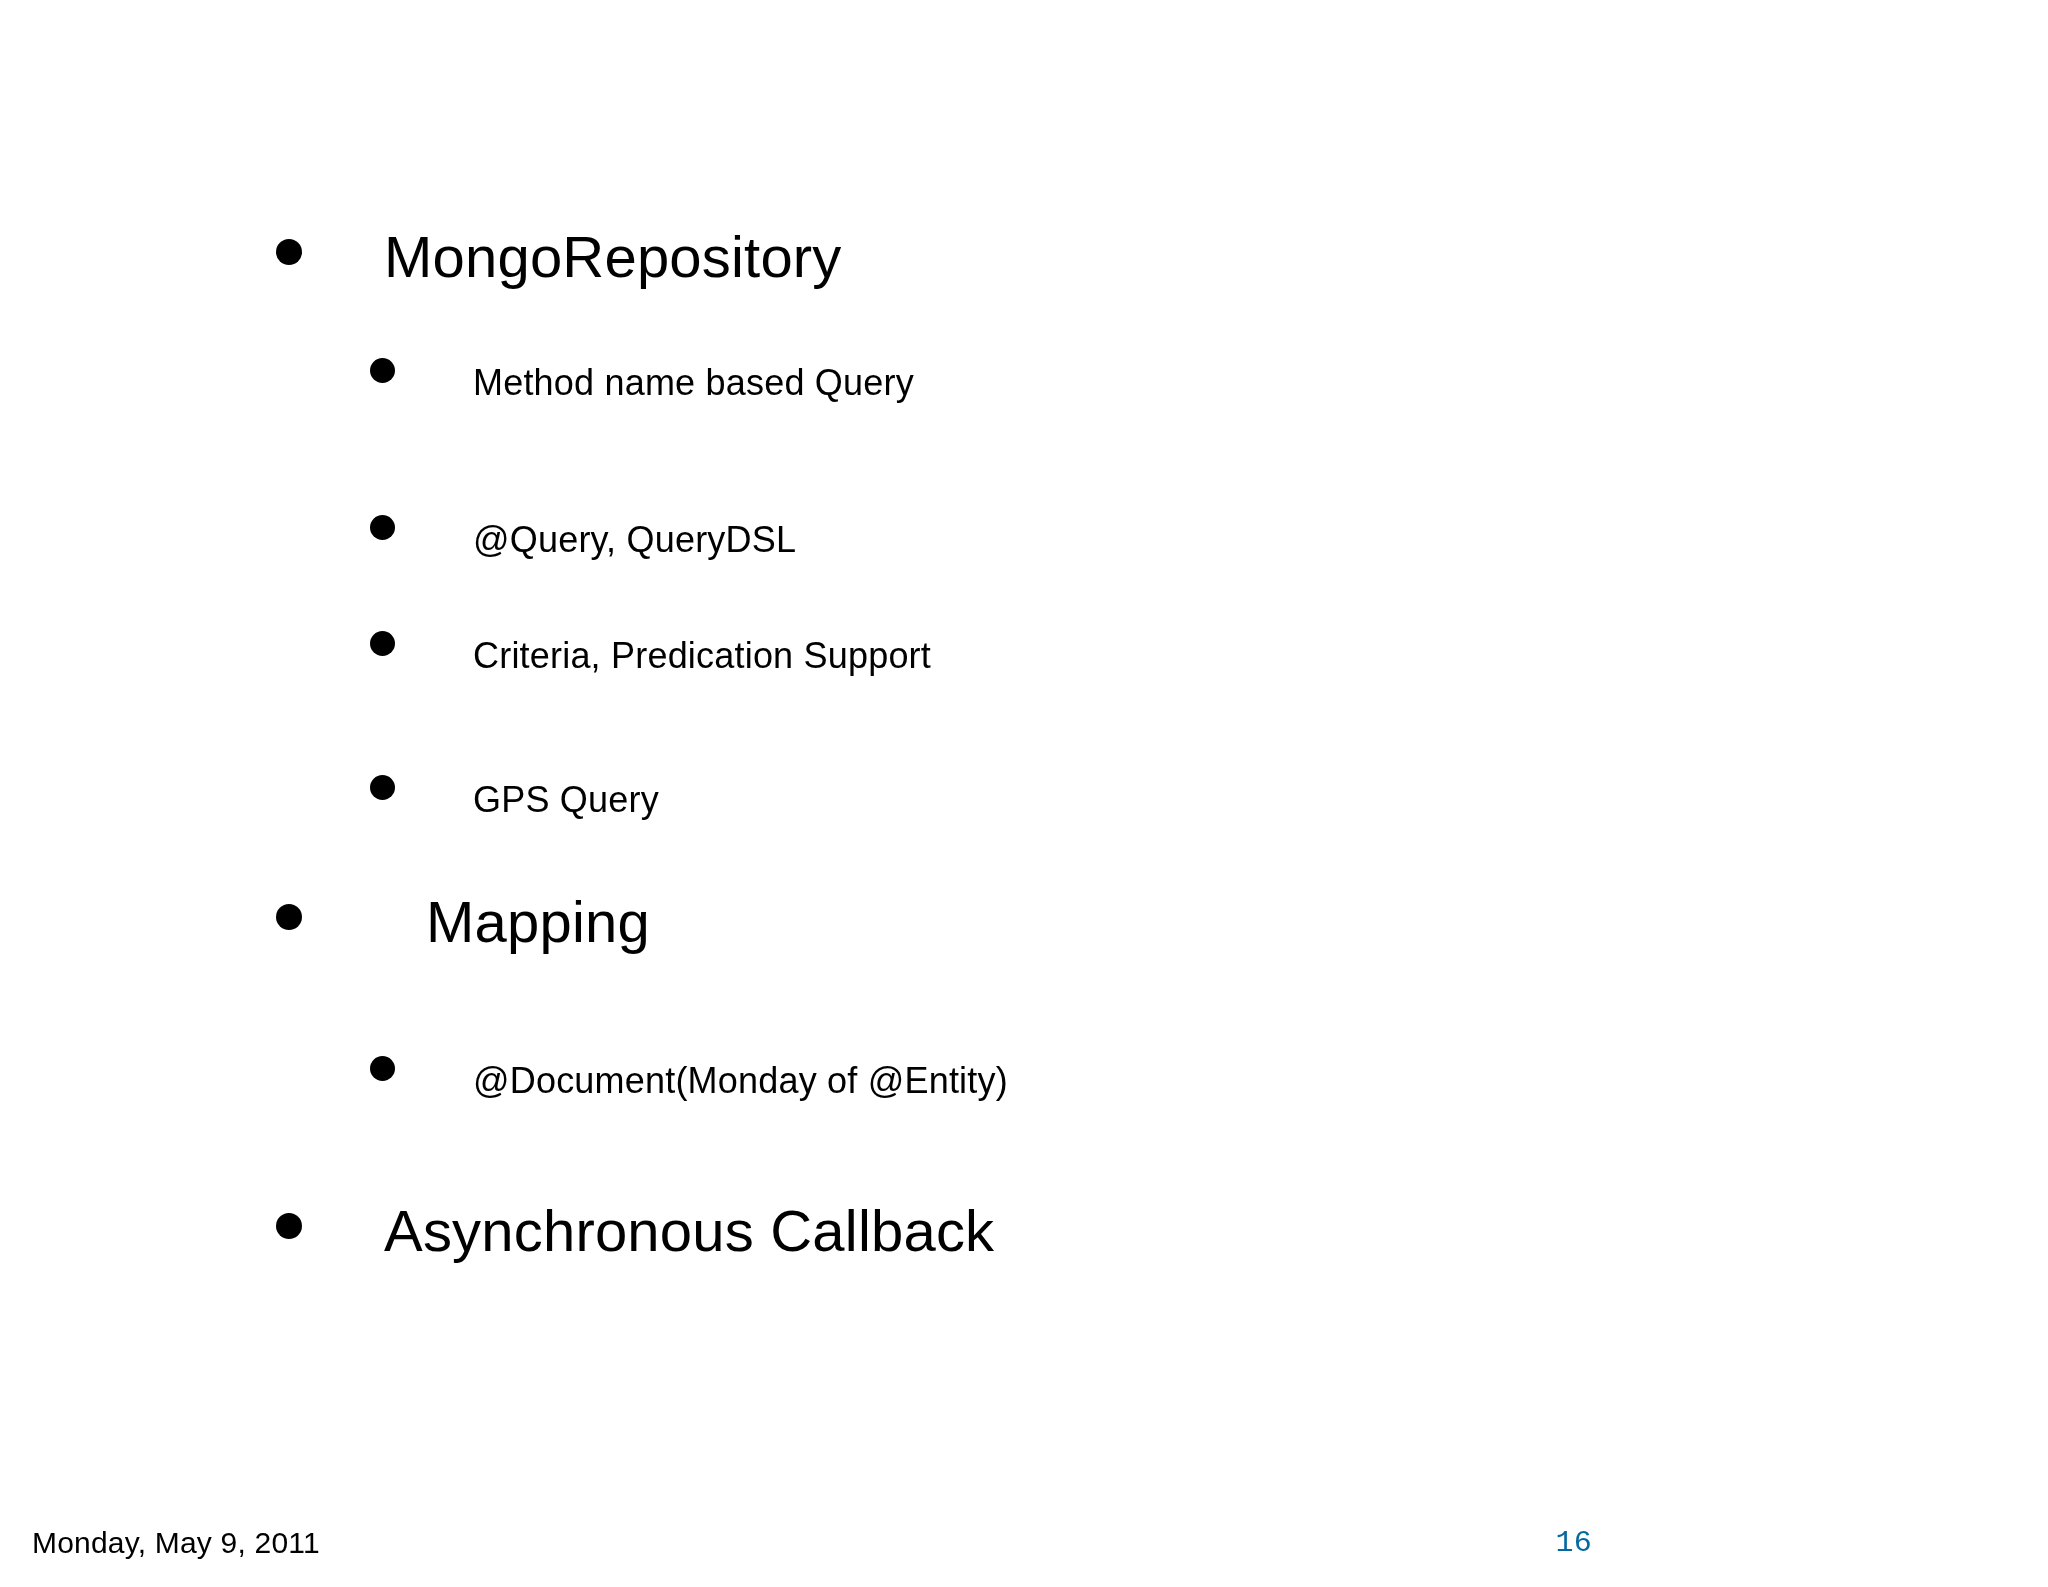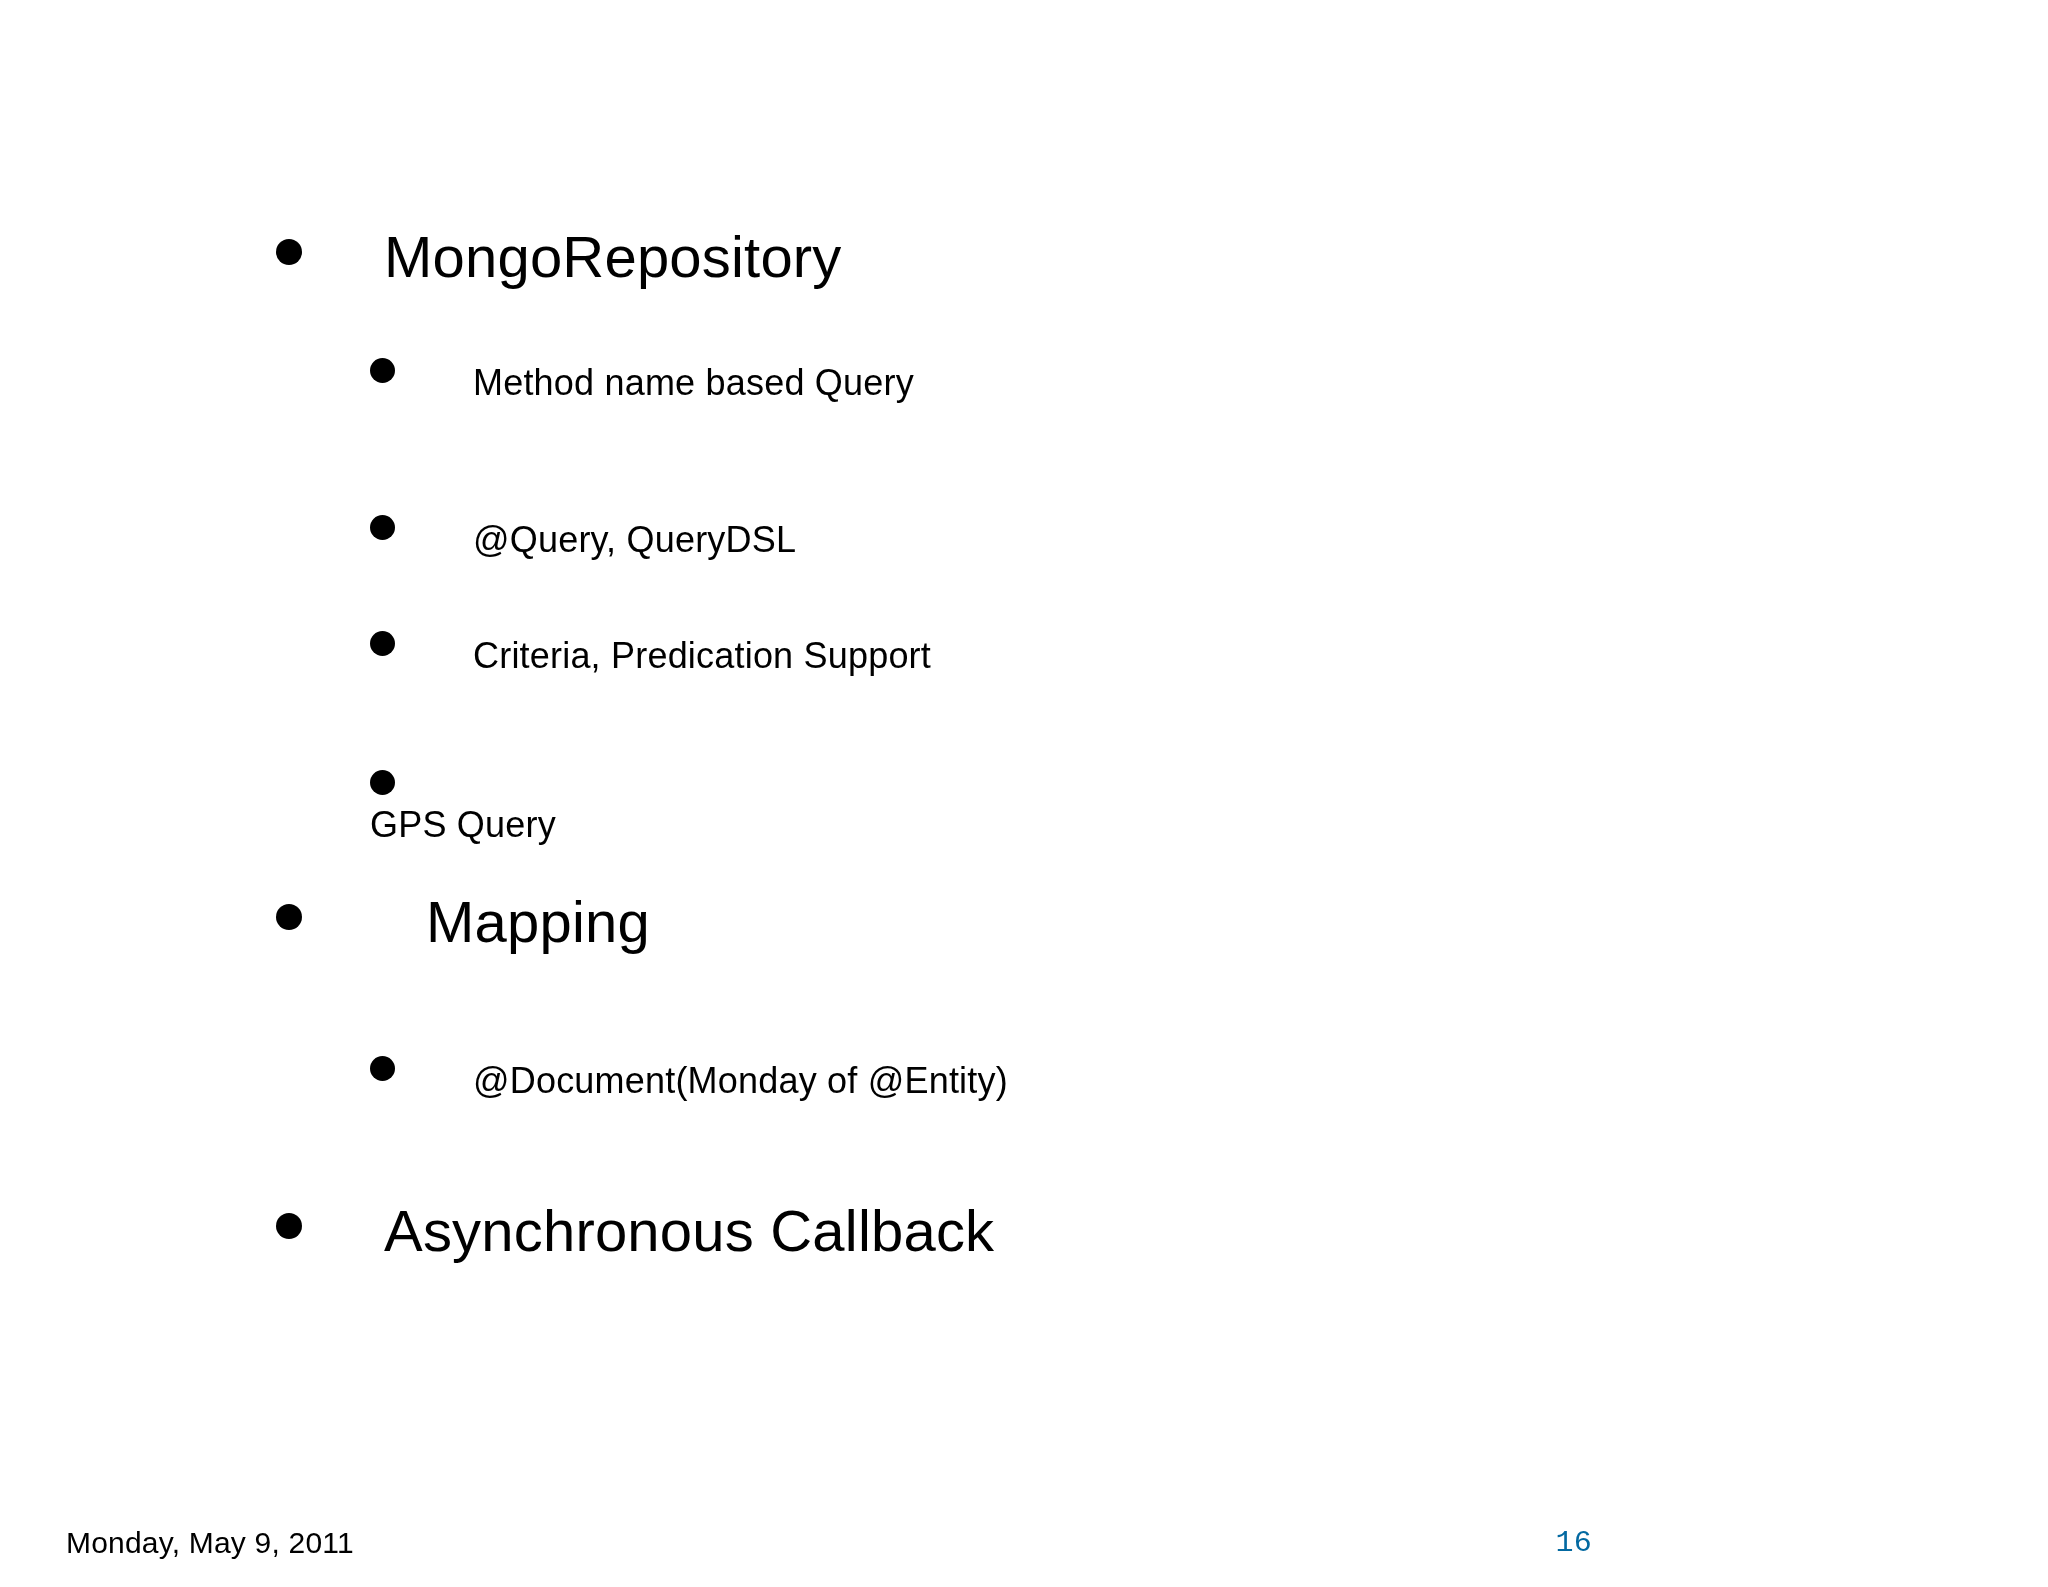--- a/index.html
+++ b/index.html
@@ -74,38 +74,37 @@
     font-weight: 300;
     letter-spacing: 0.2px;
     line-height: 1;
   }
 
   
   .row0 { top: 228px; }
   .row1 { top: 365px; }
   .row2 { top: 522px; }
   .row3 { top: 638px; }
-  .row4 { top: 782px; flex-direction: column; }
+  .row4 { top: 782px; }
   .row5 { top: 893px; gap: 42px; }
   .row6 { top: 1063px; }
   .row7 { top: 1202px; }
 
   
   #footer {
     position: absolute;
     left: 0;
     right: 0;
     bottom: 24px;
     height: 40px;
     display: flex;
     align-items: center;
     justify-content: space-between;
     padding: 0 32px;
     box-sizing: border-box;
-    margin-left: 34px;
   }
 
   #footer-date {
     font-family: "Liberation Sans", sans-serif;
     font-size: 30px;
     font-weight: 400;
     color: #000000;
     letter-spacing: 0.2px;
   }
 

